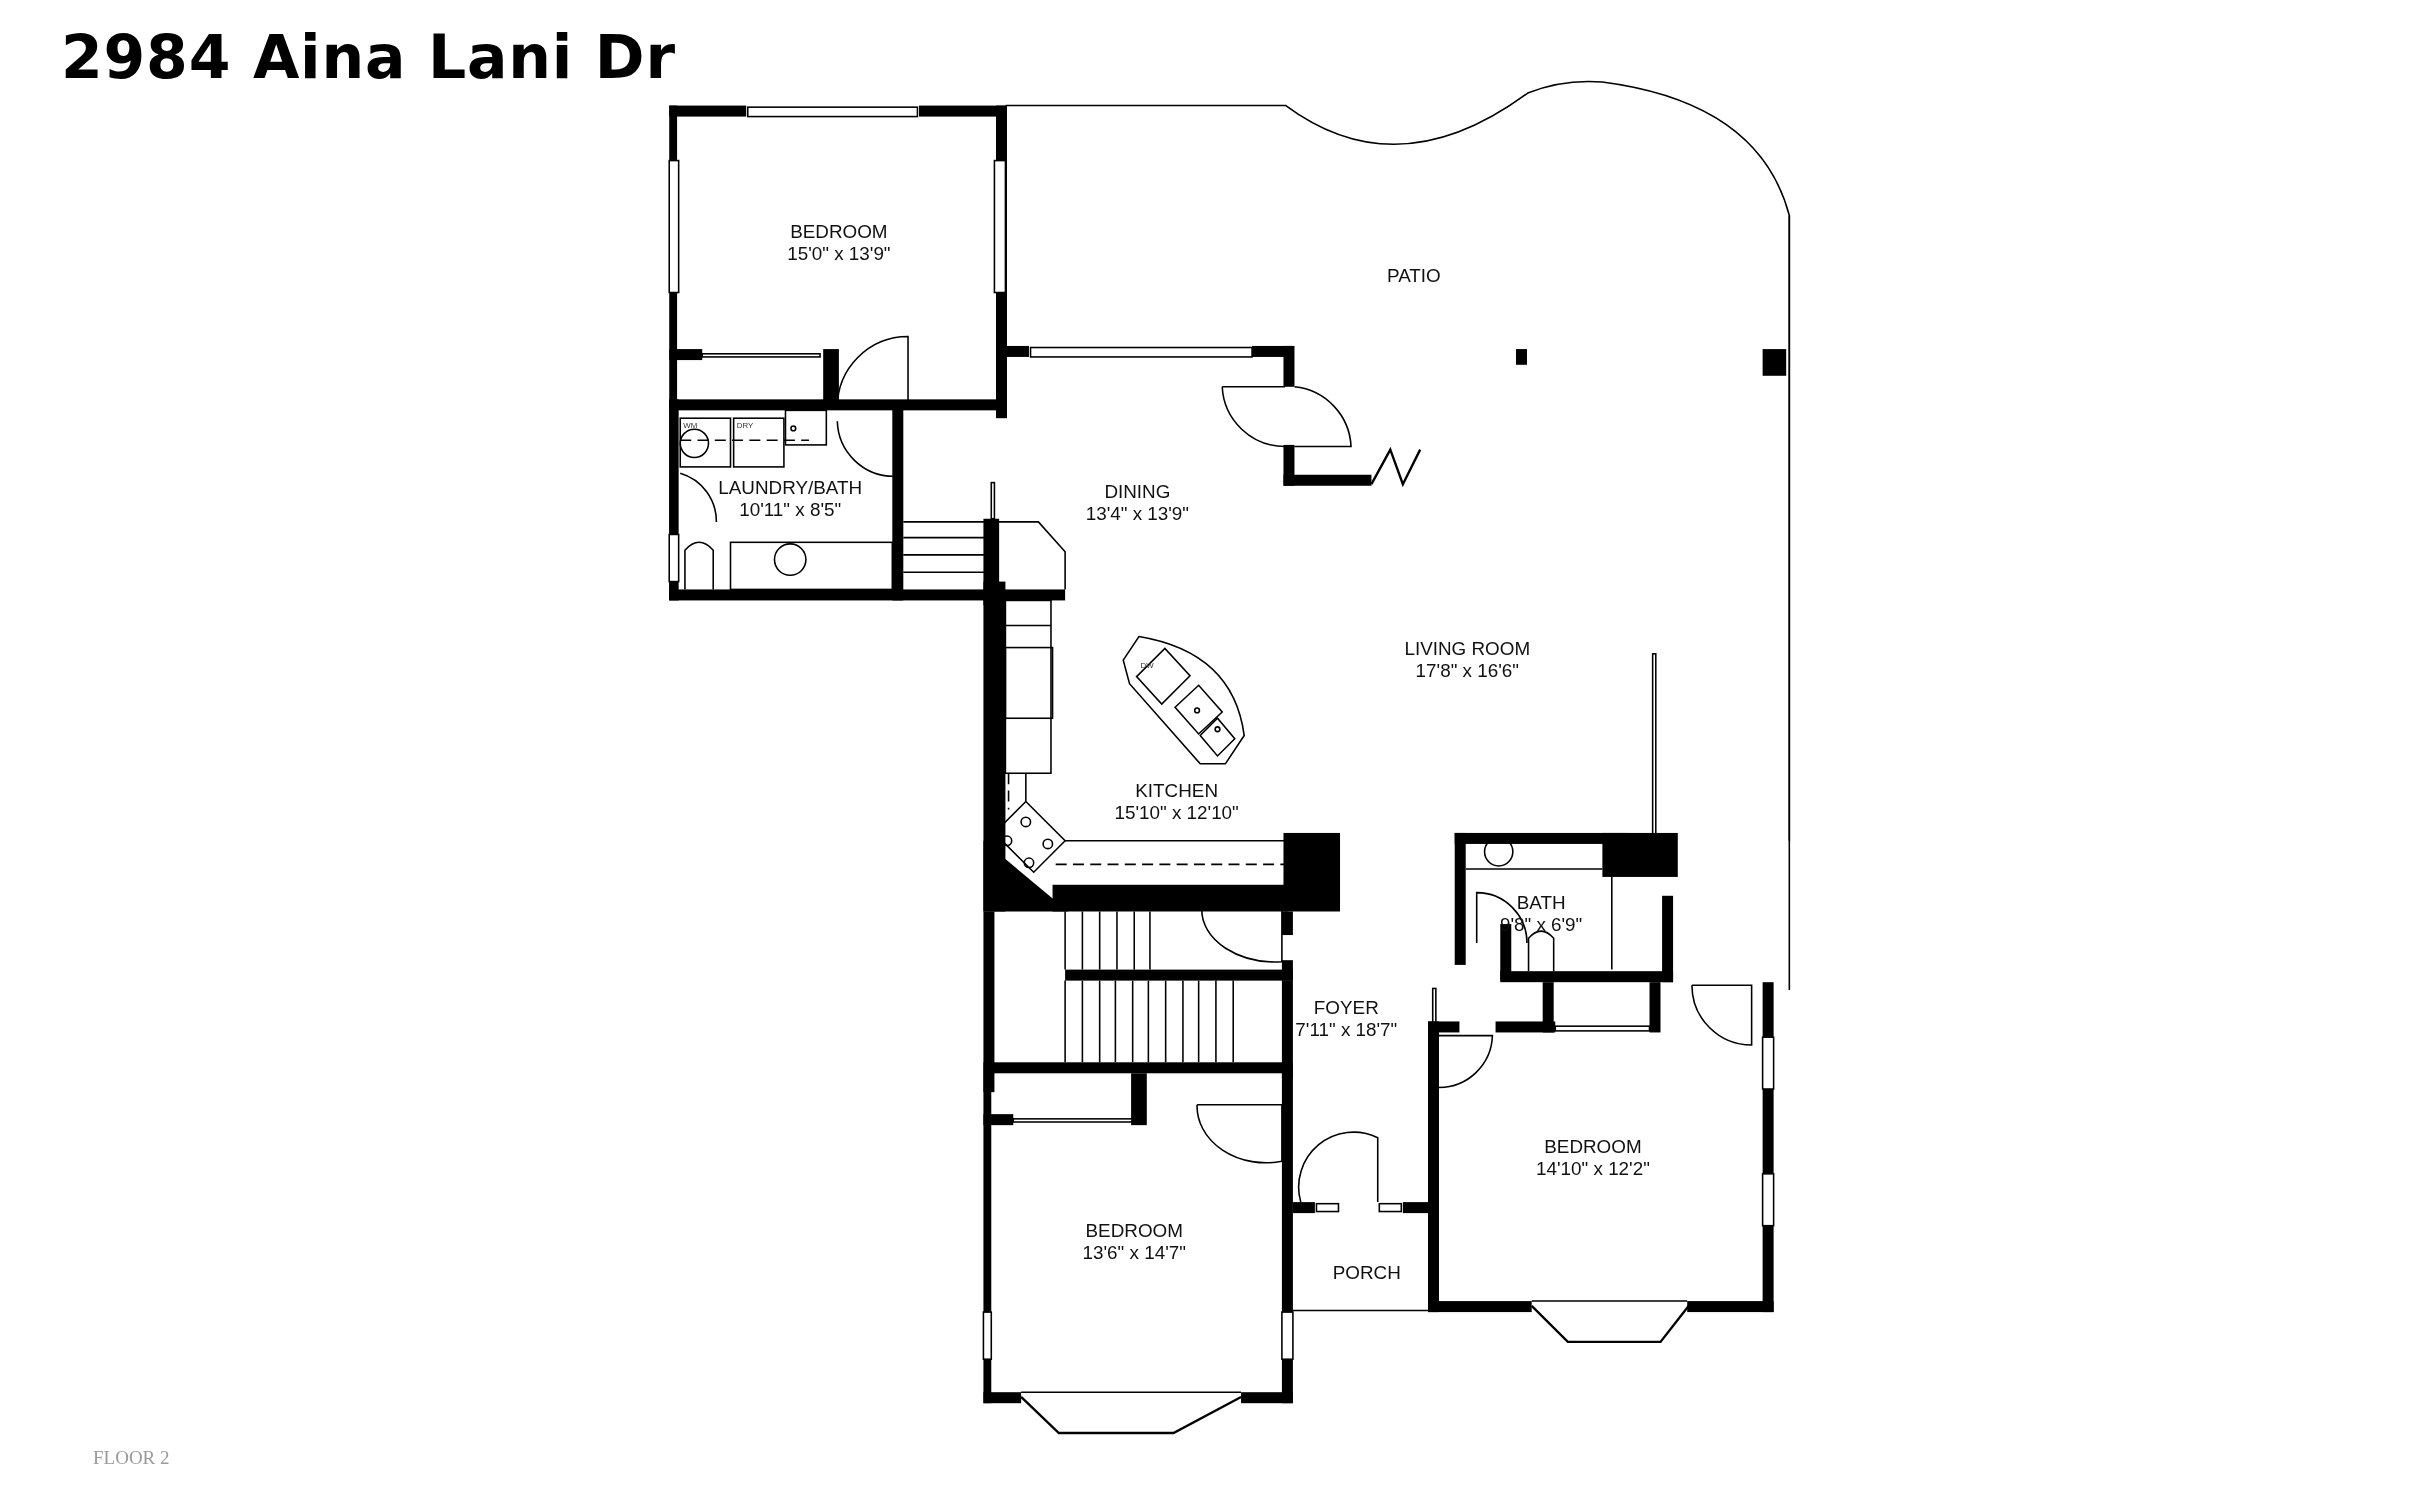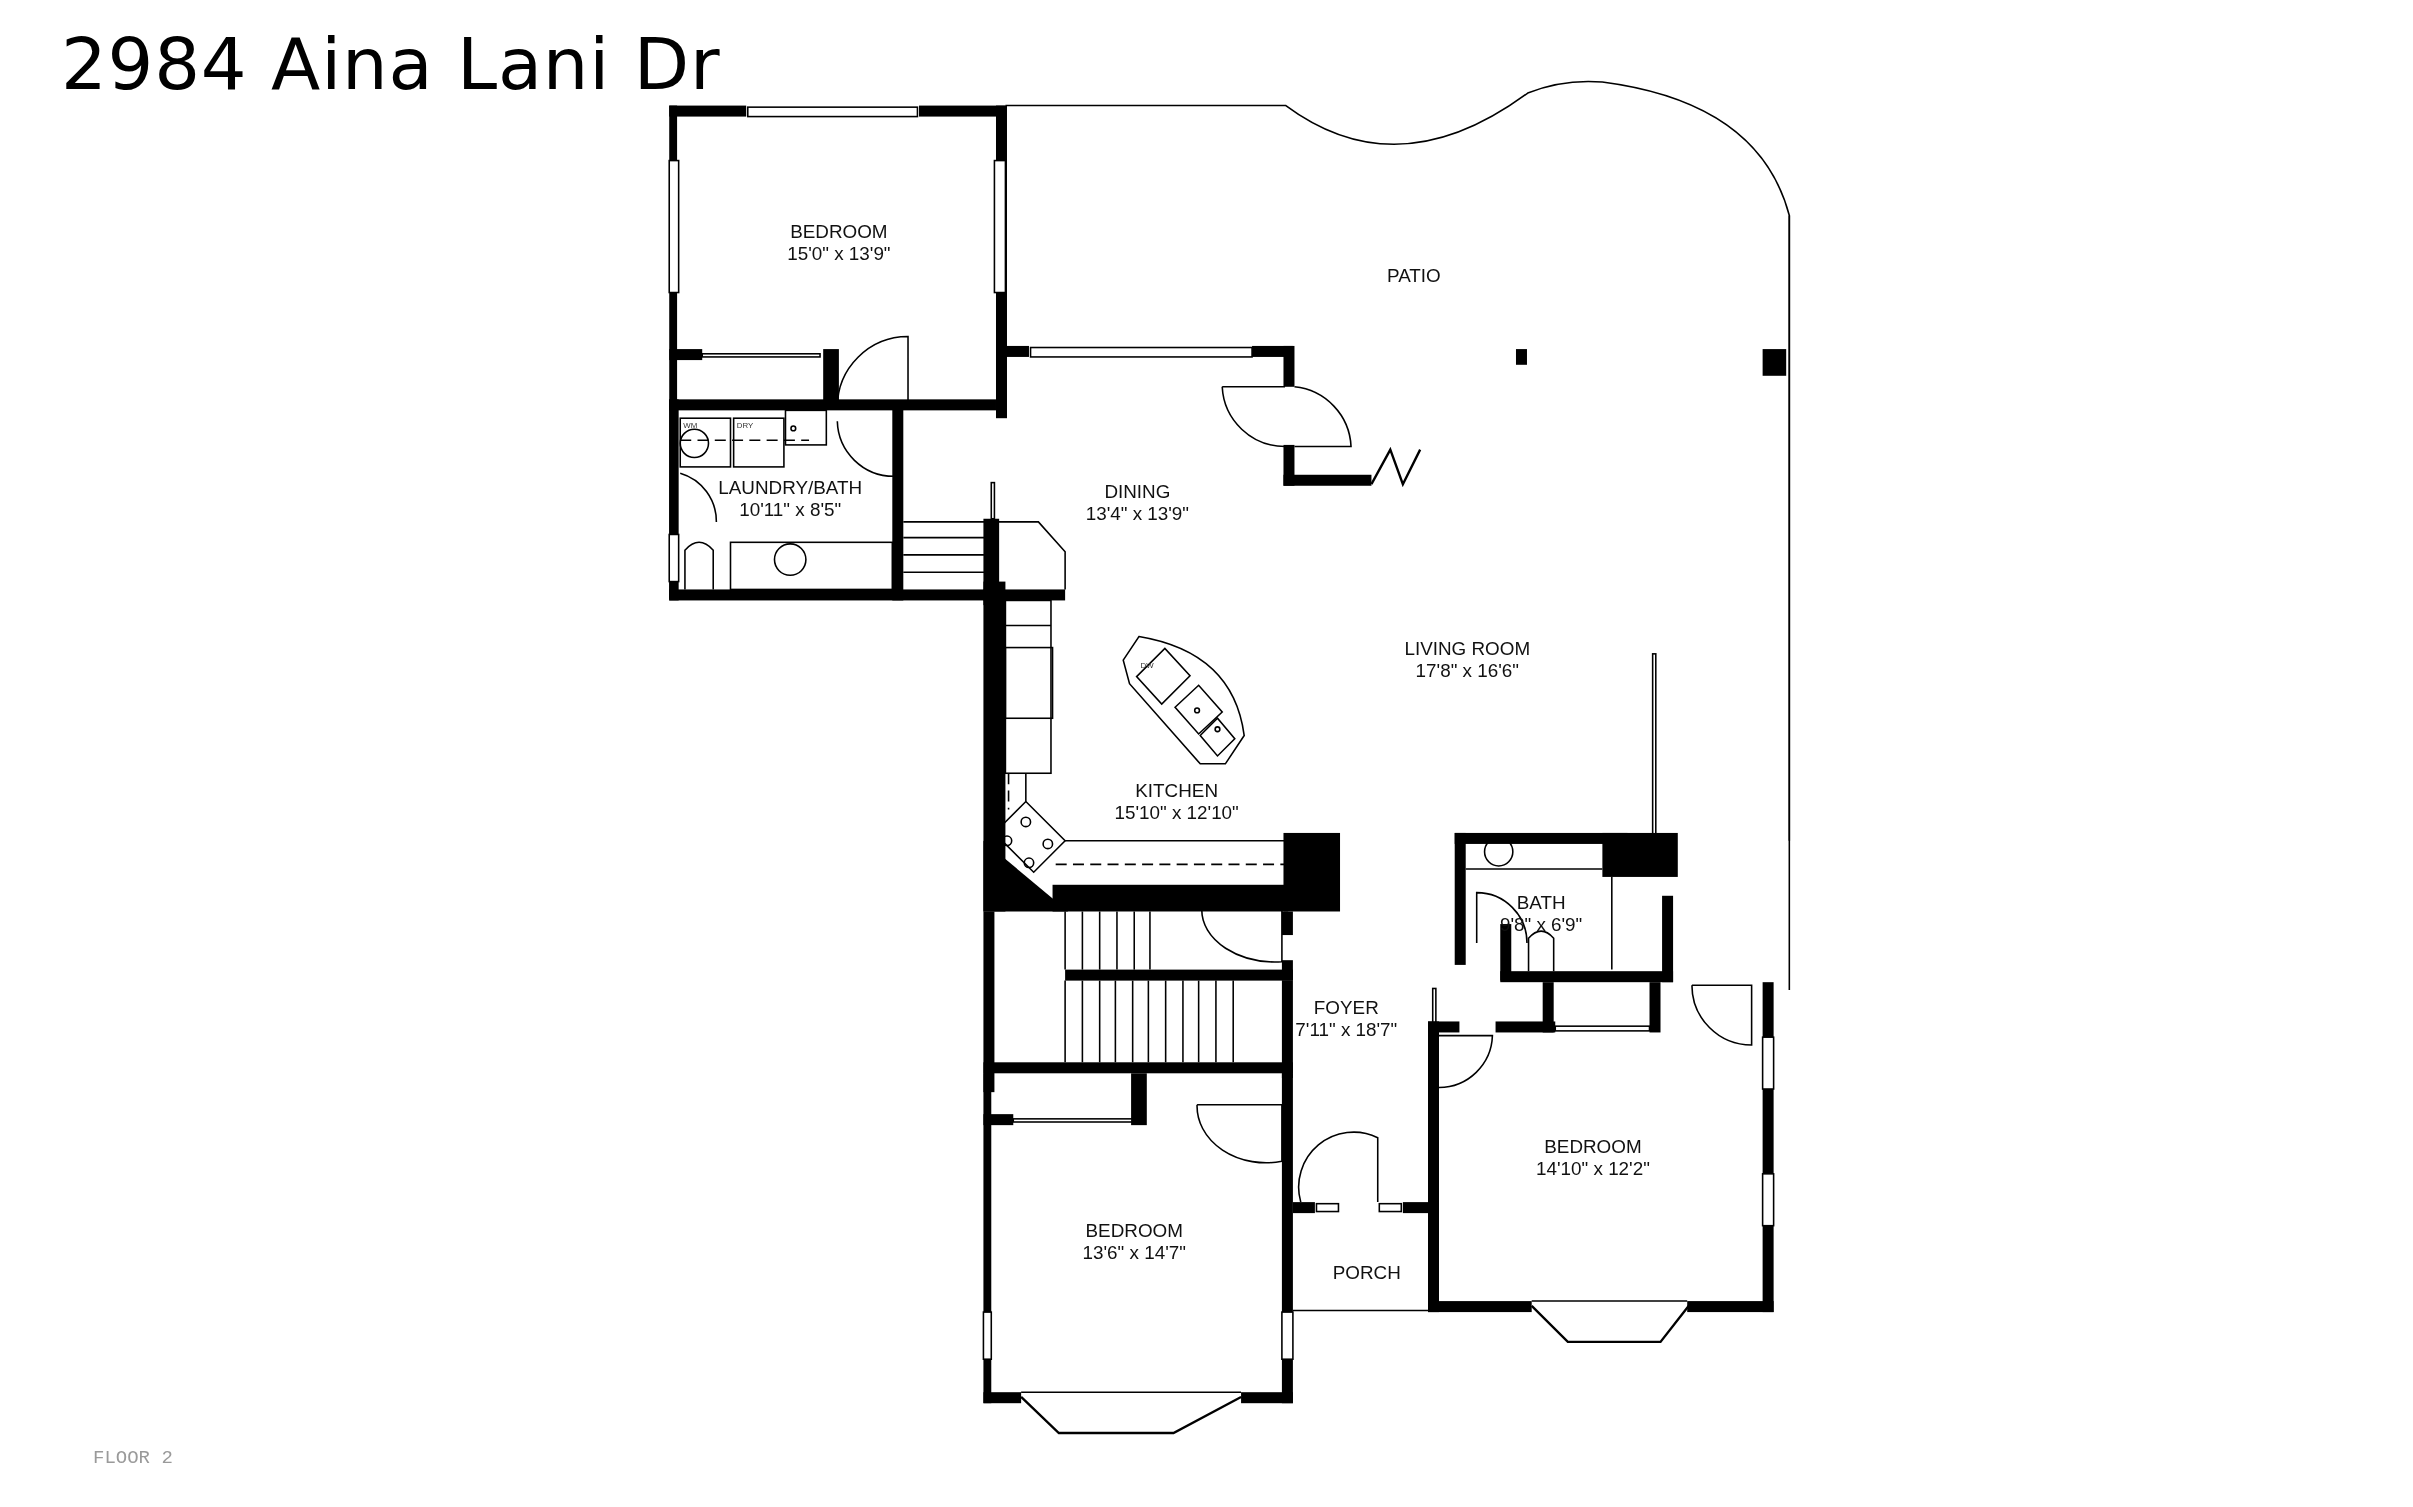--- a/index.html
+++ b/index.html
@@ -1,18 +1,18 @@
 <!DOCTYPE html>
 <html style="font-size:12.6px"><head>
 <meta charset="utf-8">
 <style>
   html, body { margin:0; padding:0; background:#ffffff; }
   body { width:2413px; height:1508px; position:relative; overflow:hidden; font-family:"Liberation Sans", sans-serif; }
-  .title { position:absolute; left:61px; top:22px; font-family:"DejaVu Sans", sans-serif; font-size:72px; color:#000; letter-spacing:0.8px; font-weight:normal; }
-  .floor-label { position:absolute; left:93px; top:1447px; font-family:Liberation Mono, monospace; font-size:19px; color:#9a9a9a; }
+  .title { position:absolute; left:61px; top:22px; font-family:"DejaVu Sans", sans-serif; font-size:60px; color:#000; letter-spacing:0.8px; font-weight:bold; }
+  .floor-label { position:absolute; left:93px; top:1447px; font-family:Liberation Serif, serif; font-size:19px; color:#9a9a9a; }
   svg.plan { position:absolute; left:0; top:0; }
   .wall { fill:#000; }
   .thin { fill:none; stroke:#000; stroke-width:2; }
   .thin3 { fill:none; stroke:#000; stroke-width:3; }
   .dash { fill:none; stroke:#000; stroke-width:2; stroke-dasharray:14 8; }
   .win { fill:#fff; stroke:#000; stroke-width:2; }
   .rname { font-family:"Liberation Sans", sans-serif; font-size:24px; fill:#111; text-anchor:middle; }
   .rdim { font-family:"Liberation Sans", sans-serif; font-size:24px; fill:#111; text-anchor:middle; }
   .tiny { font-family:"Liberation Sans", sans-serif; font-size:10px; fill:#333; }
 </style>

